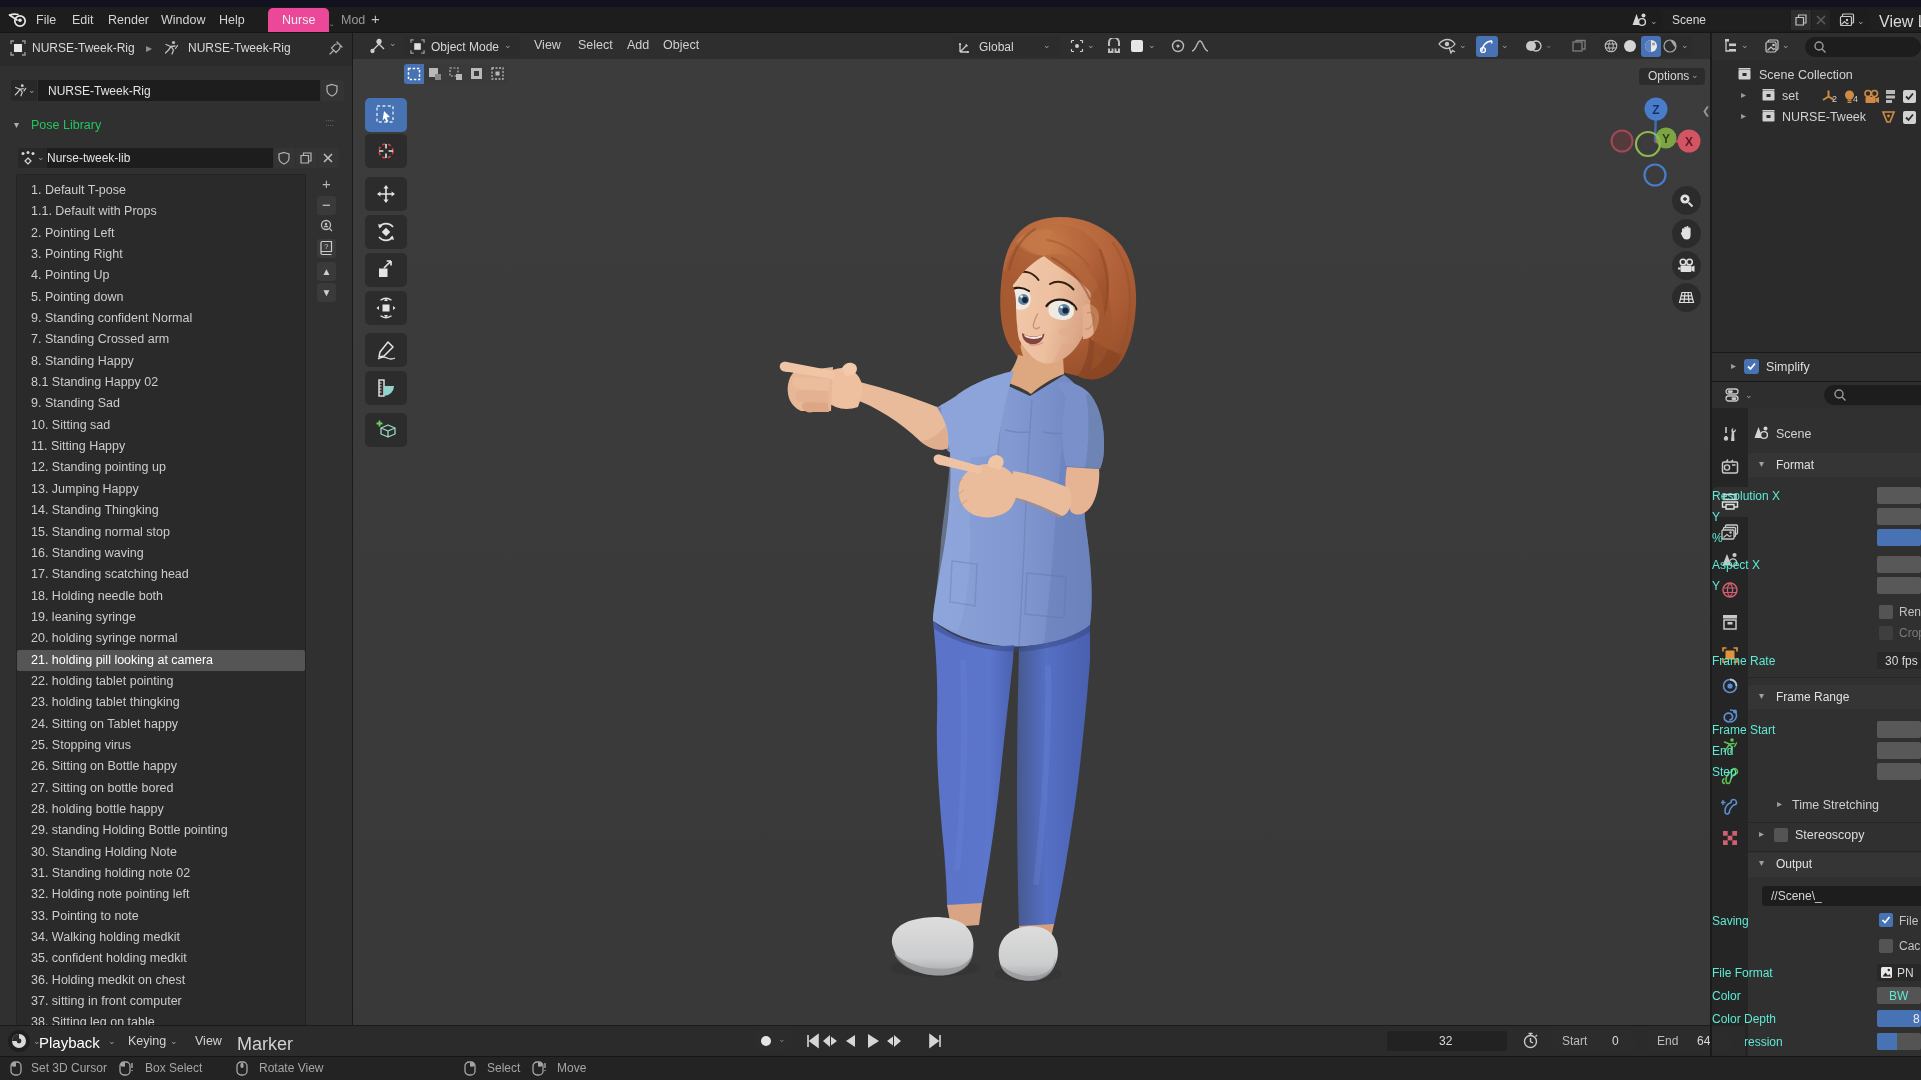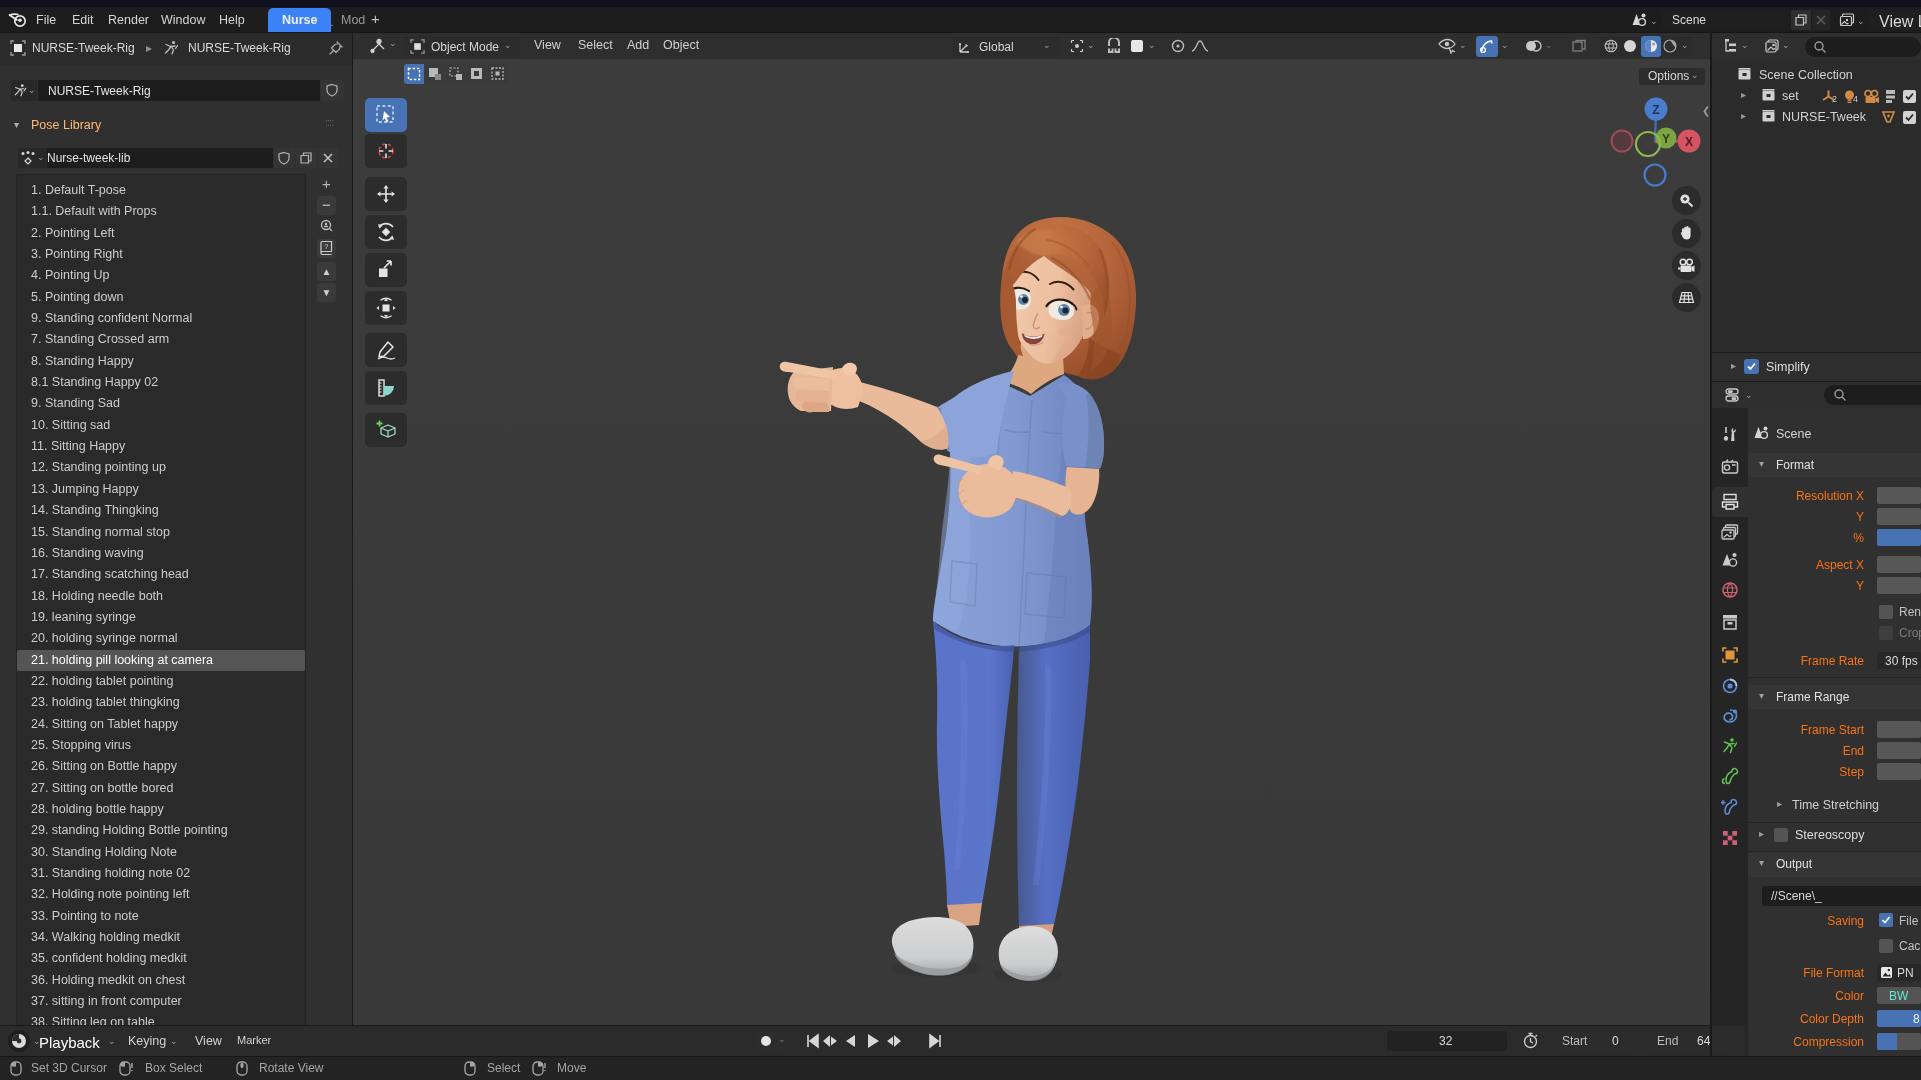--- a/index.html
+++ b/index.html
@@ -9,21 +9,21 @@
 .abs { position:absolute; }
 span.abs, span.plabel, span.pheader, span.s, span.menu, span.vp-menu { white-space:nowrap; }
 .txt { color:#c9c9c9; font-size:12px; white-space:nowrap; }
 
 
 #topstrip { left:0; top:0; width:1921px; height:7px; background:#121120; }
 #topbar { left:0; top:7px; width:1921px; height:26px; background:#1d1d1d; }
 #topbar .menu { color:#d4d4d4; font-size:12.5px; position:absolute; top:6px; }
 .tab { position:absolute; top:1px; height:25px; line-height:25px; padding:0 14px;
   color:#999; font-size:12.5px; border-radius:5px 5px 0 0; }
-.tab.active { background:#3b82f6; color:#efefef;font-weight:bold; }
+.tab.active { background:#ec4899; color:#efefef; }
 
 
 #left { left:0; top:33px; width:352px; height:993px; background:#303030; }
 #left-header { position:absolute; left:0; top:0; width:352px; height:33px; background:#2b2b2b; }
 .field { background:#1d1d1d; border-radius:3px; color:#e3e3e3; font-size:12px; }
 .btn { background:#3a3a3a; border-radius:3px; }
 #poselist { position:absolute; left:16px; top:141px; width:290px; height:852px;
   background:#2a2a2a; border:1px solid #242424; border-radius:3px; overflow:hidden; padding-top:5px; }
 .pl-item { height:21.35px; line-height:21.35px; padding-left:14px; font-size:12.5px; color:#cccccc; white-space:nowrap; }
 .pl-item.sel { background:#555555; color:#ffffff; border-radius:2px; }
@@ -35,21 +35,21 @@
 .toolbtn { position:absolute; left:12px; width:42px; background:#2c2c2c; border-radius:5px; }
 .ddbtn { position:absolute; background:#2c2c2c; border-radius:4px; color:#d6d6d6; font-size:12px; }
 
 
 #outliner { left:1712px; top:33px; width:209px; height:319px; background:#2b2b2b; }
 #outliner-header { position:absolute; left:0; top:0; width:209px; height:27px; background:#2e2e2e; }
 .ol-row { position:absolute; color:#d2d2d2; font-size:12.5px; }
 #simplify { left:1712px; top:353px; width:209px; height:28px; background:#2e2e2e; }
 #props { left:1712px; top:382px; width:209px; height:674px; background:#303030; }
 #props-tabs { position:absolute; left:0; top:26px; width:36px; height:648px; background:#252525; }
-.plabel { position:absolute; color:#f97316; font-size:12px; text-align:right; }
+.plabel { position:absolute; color:#5eead4; font-size:12px; }
 .pfield { position:absolute; background:#585858; border-radius:2px; height:17px; }
 .pheader { position:absolute; color:#e0e0e0; font-size:12px; }
 
 
 #timeline { left:0; top:1026px; width:1745px; height:30px; background:#2b2b2b; }
 #statusbar { left:0; top:1057px; width:1921px; height:23px; background:#232323; }
 #statusbar .s { color:#a5a5a5; font-size:12px; position:absolute; top:4px; }
 </style>
 </head>
 <body>
@@ -131,21 +131,21 @@
     <div class="field abs" style="left:38px;top:47px;width:282px;height:21px;border-radius:0">
       <span class="abs" style="left:10px;top:3.5px">NURSE-Tweek-Rig</span>
     </div>
     <div class="abs" style="left:321px;top:47px;width:23px;height:21px;background:#343434;border-radius:0 3px 3px 0">
       <svg class="abs" style="left:4px;top:3px" width="14" height="14" viewBox="0 0 14 14">
         <path d="M7 1.5 L12 3 V7 C12 10 9.5 12 7 13 C4.5 12 2 10 2 7 V3 Z" fill="none" stroke="#b5b5b5" stroke-width="1.2"></path>
       </svg>
     </div>
 
     <span class="abs" style="left:14px;top:86px;color:#afafaf;font-size:10px">▾</span>
-    <span class="abs" style="left:31px;top:85px;color:#fdba74;font-size:12.5px">Pose Library</span>
+    <span class="abs" style="left:31px;top:85px;color:#22c55e;font-size:12.5px">Pose Library</span>
     <span class="abs" style="left:325px;top:83px;color:#5c5c5c;font-size:11px;letter-spacing:-1px">::::</span>
 
     <div class="abs" style="left:18px;top:115px;width:29px;height:20px;background:#282828;border-radius:3px 0 0 3px"></div>
     <svg class="abs" style="left:20px;top:117px" width="16" height="16" viewBox="0 0 16 16">
       <g fill="#d8d8d8">
         <circle cx="3" cy="3.5" r="1.5"></circle>
           <circle cx="8" cy="2.5" r="1.5"></circle>
           <circle cx="13" cy="3.5" r="1.5"></circle>
         <path d="M8 8 L11 11 L8 14 L5 11 Z" fill="none" stroke="#d8d8d8" stroke-width="1.2"></path>
       </g>
@@ -902,21 +902,21 @@
         <path d="M8 1 A 7 7 0 0 0 1 8 L 8 8 Z" fill="#2b2b2b"></path>
         <circle cx="8" cy="8" r="2.4" fill="#2b2b2b"></circle>
       </svg>
     </div>
     <span class="abs" style="left:33px;top:10px;color:#9f9f9f;font-size:9px">⌄</span>
     <span class="txt abs" style="left:39px;top:8px;color:#ffffff;font-size:15px">Playback</span>
     <span class="abs" style="left:108px;top:10px;color:#9f9f9f;font-size:9px">⌄</span>
     <span class="txt abs" style="left:128px;top:8px;color:#d2d2d2;font-size:12.5px">Keying</span>
     <span class="abs" style="left:170px;top:10px;color:#9f9f9f;font-size:9px">⌄</span>
     <span class="txt abs" style="left:195px;top:8px;color:#d2d2d2;font-size:12.5px">View</span>
-    <span class="txt abs" style="left:237px;top:8px;color:#d2d2d2;font-size:11px">Marker</span>
+    <span class="txt abs" style="left:237px;top:8px;color:#d2d2d2;font-size:18px">Marker</span>
     <div class="abs" style="left:755px;top:5px;width:36px;height:20px;background:#2c2c2c;border-radius:3px">
       <div class="abs" style="left:6px;top:5px;width:10px;height:10px;border-radius:50%;background:#e5e5e5"></div>
       <span class="abs" style="left:23px;top:2.5px;color:#7f7f7f;font-size:9px">⌄</span>
     </div>
     <svg class="abs" style="left:806px;top:7px" width="140" height="16" viewBox="0 0 140 16">
       <g fill="#d6d6d6">
         <path d="M2 2 V14 M12 2 L4 8 L12 14 Z" stroke="#d6d6d6" stroke-width="1.6"></path>
         <path d="M24 2 L17 8 L24 14 Z M31 8 L25 3.5 V12.5 Z"></path>
         <path d="M49 2 L40 8 L49 14 Z"></path>
         <path d="M62 1 L73 8 L62 15 Z"></path>

